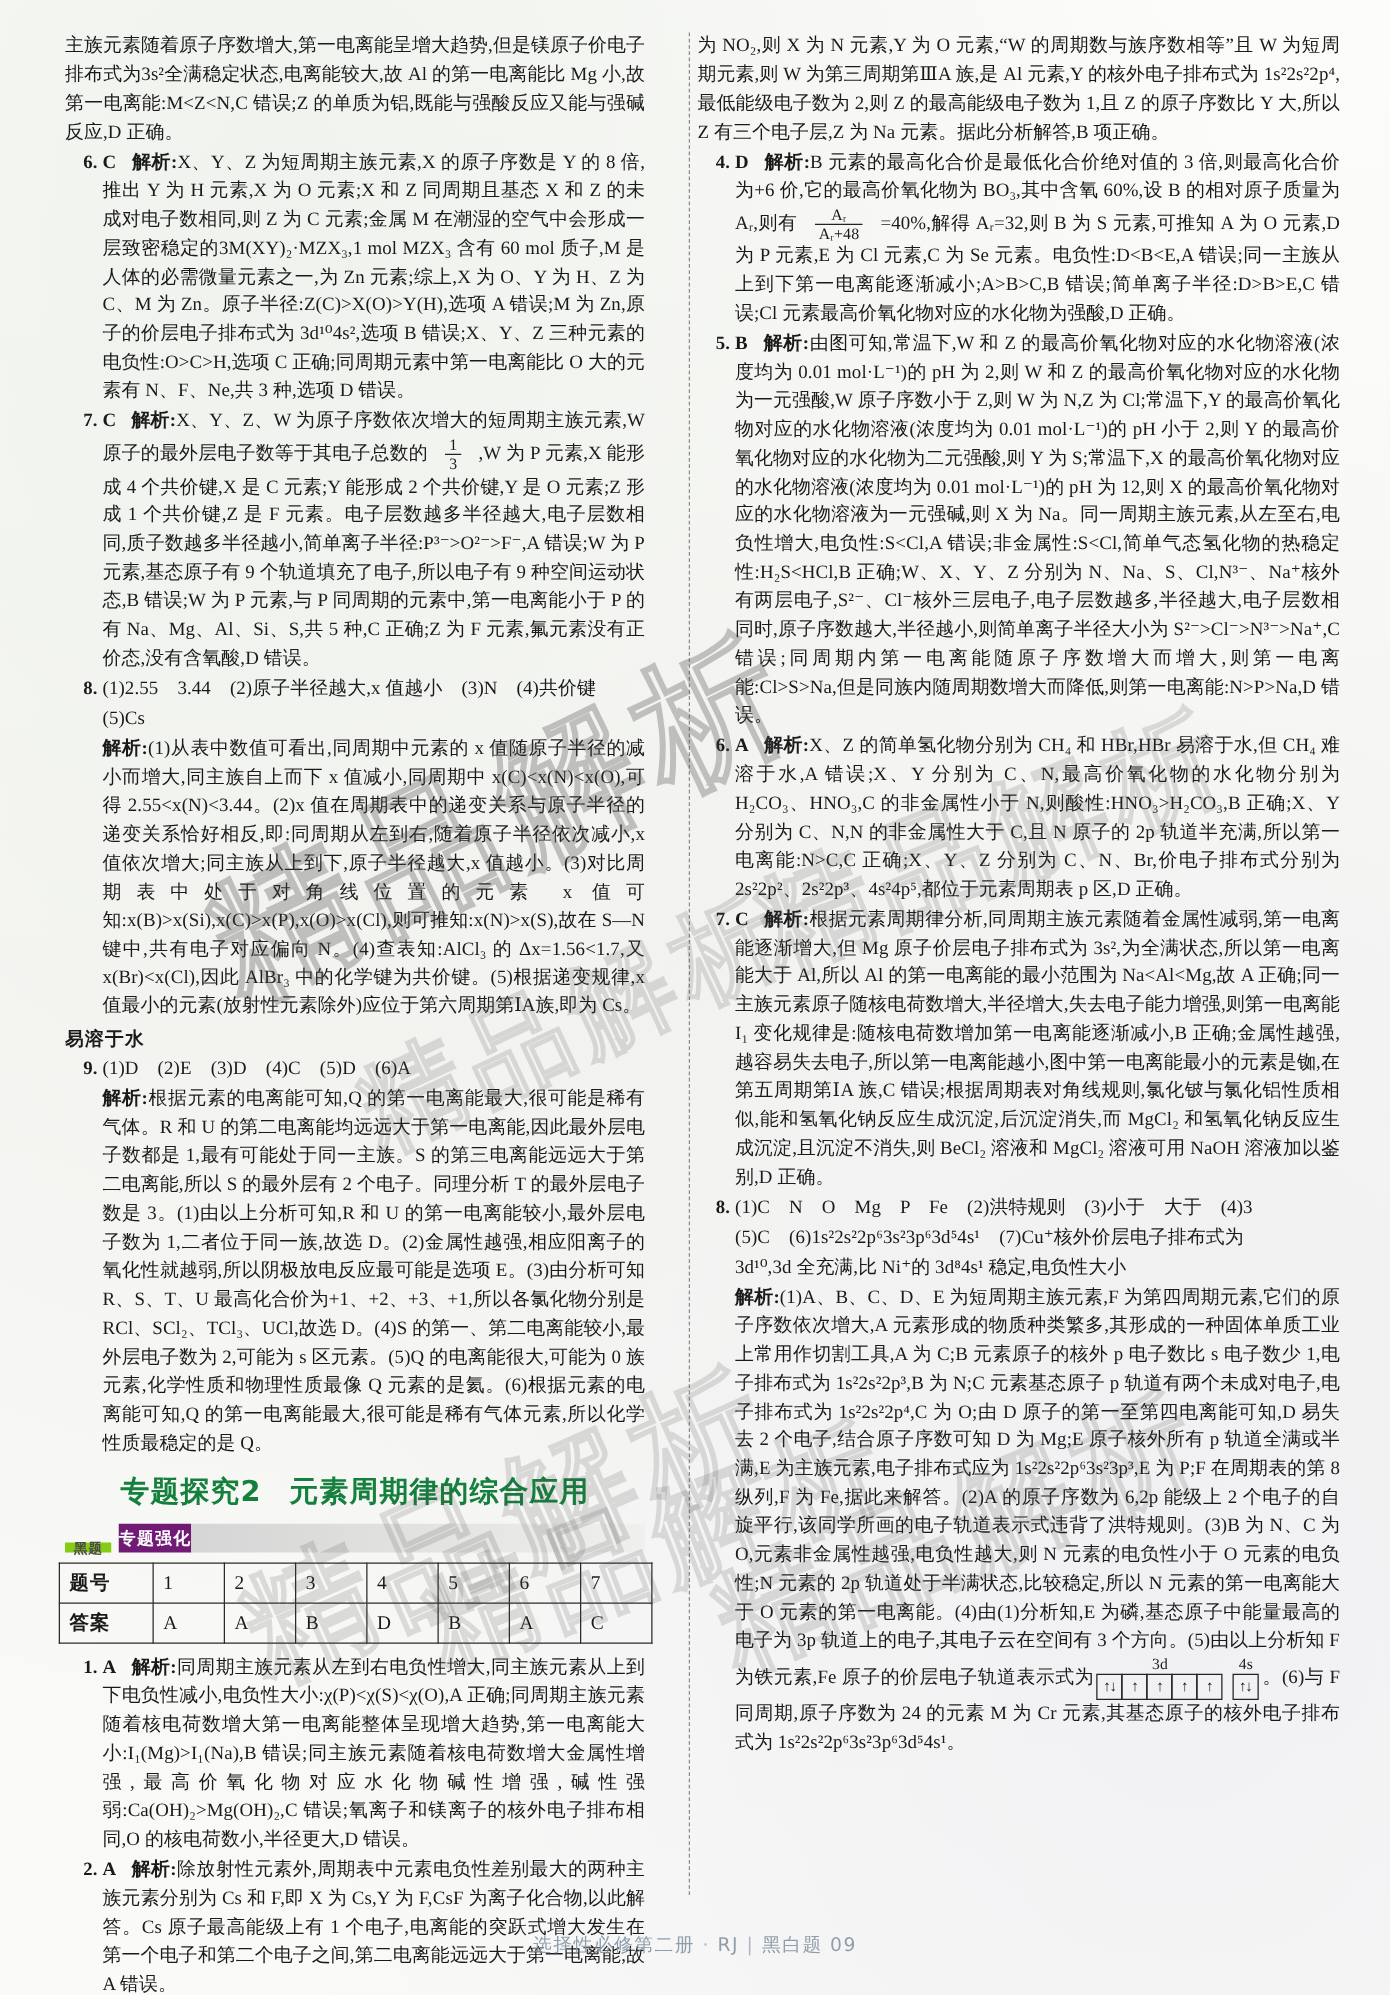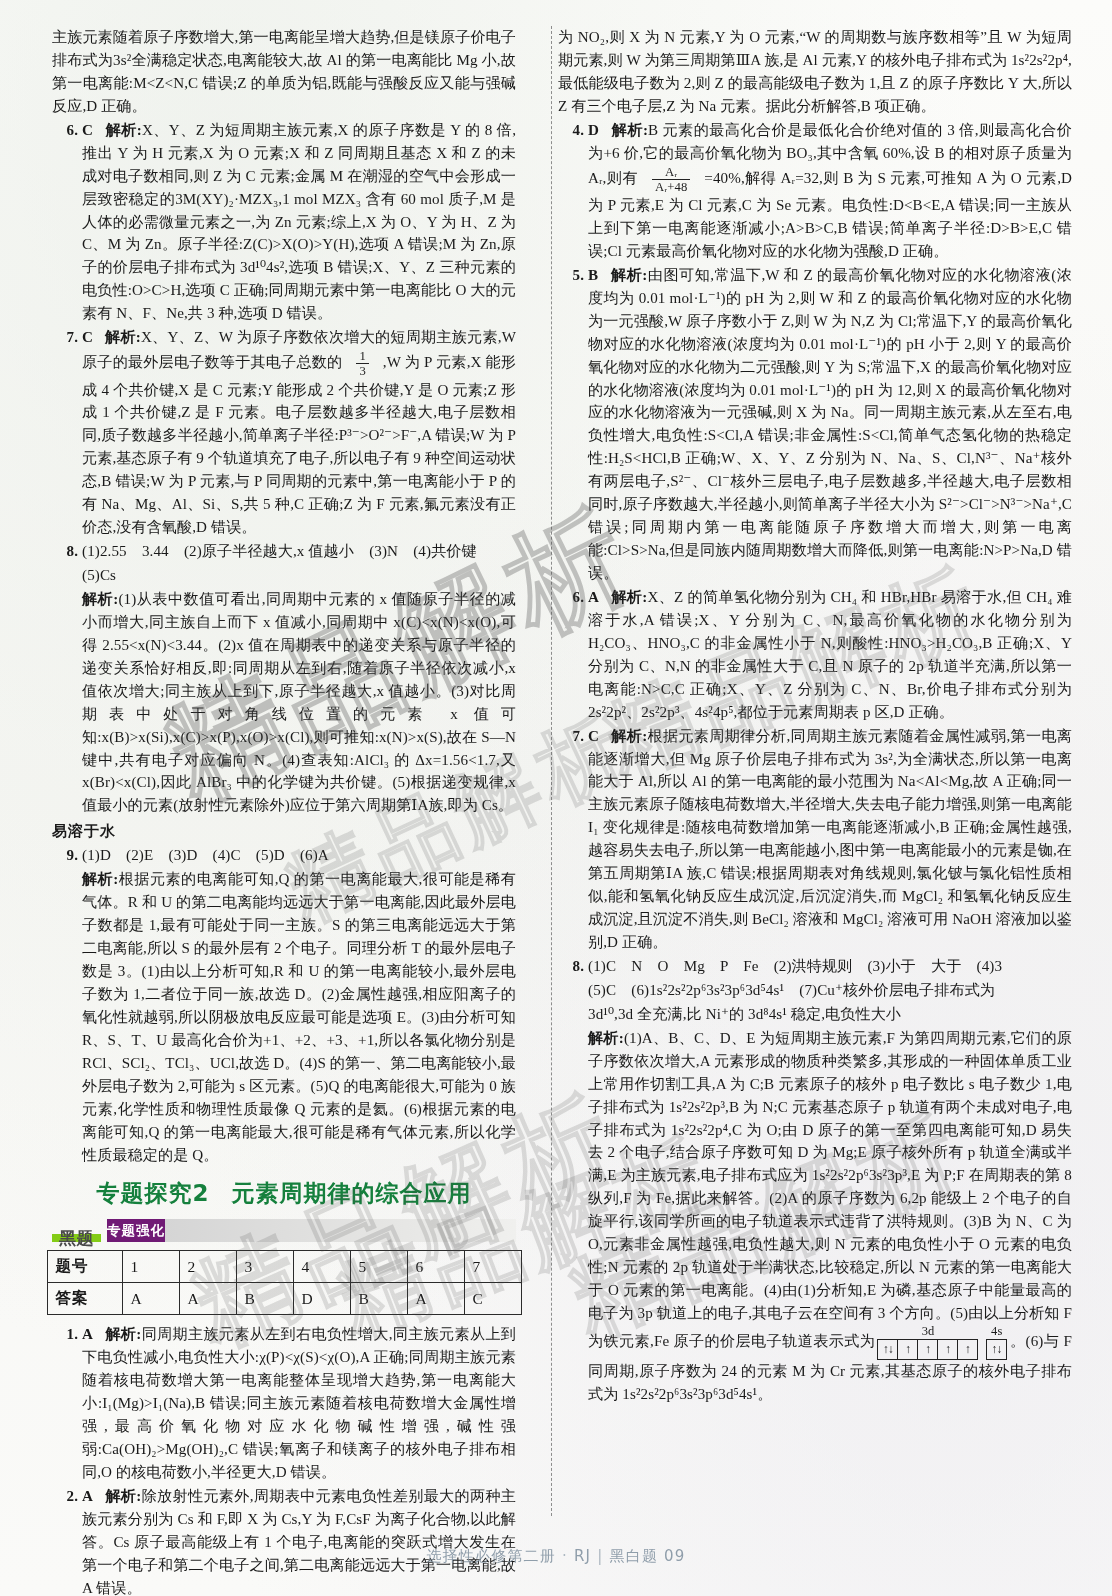--- a/index.html
+++ b/index.html
@@ -123,21 +123,21 @@
     display: flex;
     align-items: stretch;
     height: 23px;
     margin: 2px 0 8px 0;
     position: relative;
   }
   .tag-a {
     background: #84cc16;
     color: #4a4a4a;
     font-family: "DejaVu Sans", "Liberation Sans", sans-serif;
-    font-size: 17px;
+    font-size: 11px;
     font-weight: bold;
     padding: 0 7px;
     display: flex;
     align-items: center;
     letter-spacing: 0.5px;
     margin-top: 15px;
   }
   .tag-b {
     background: #701a75;
     color: #fff;

